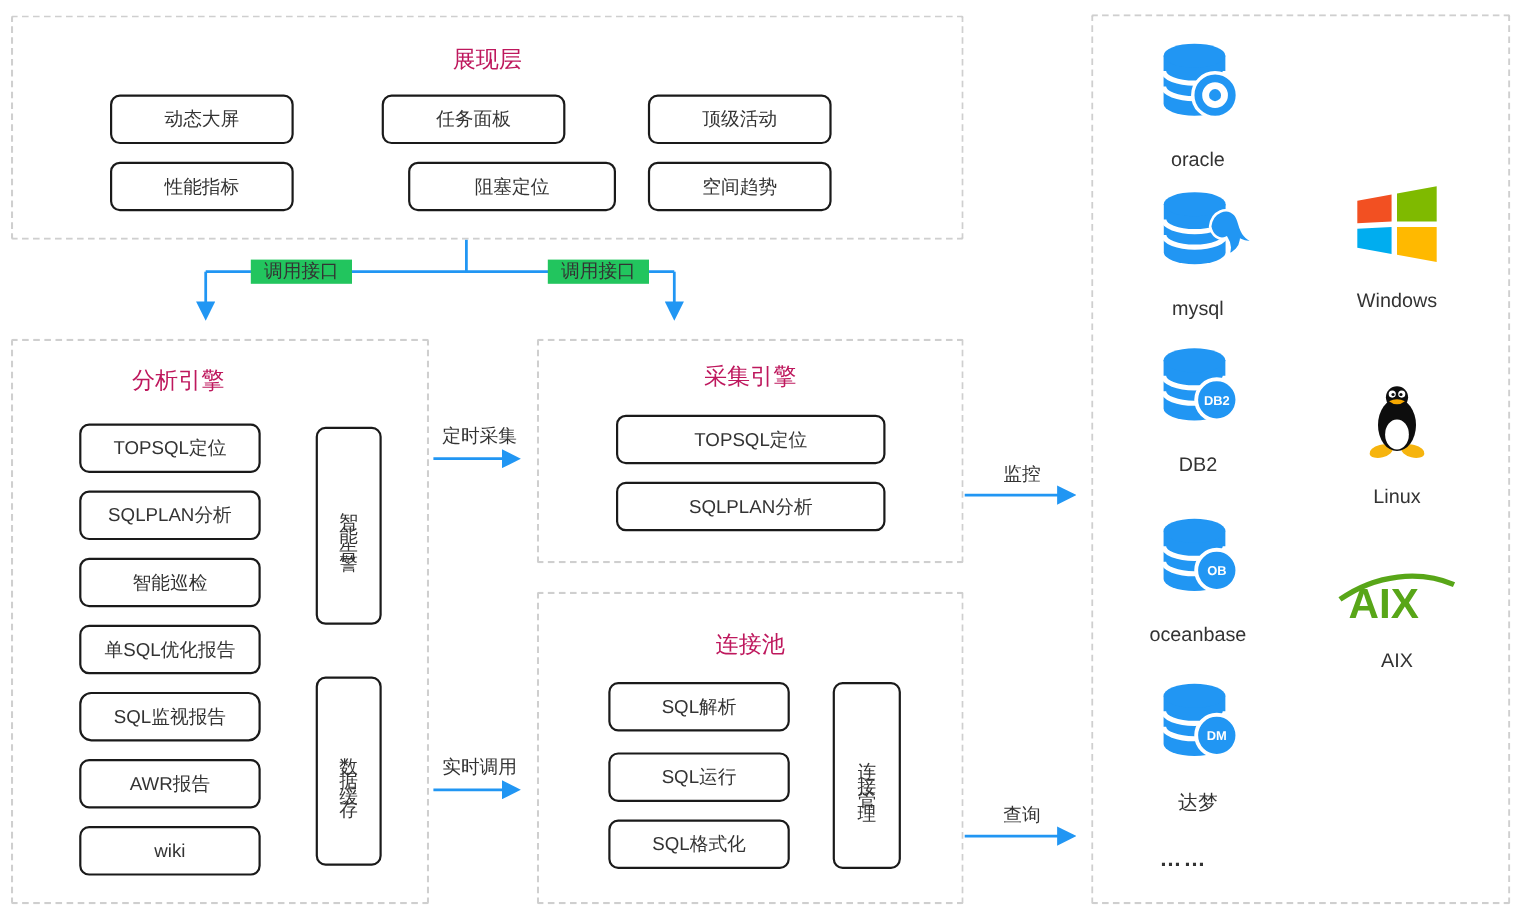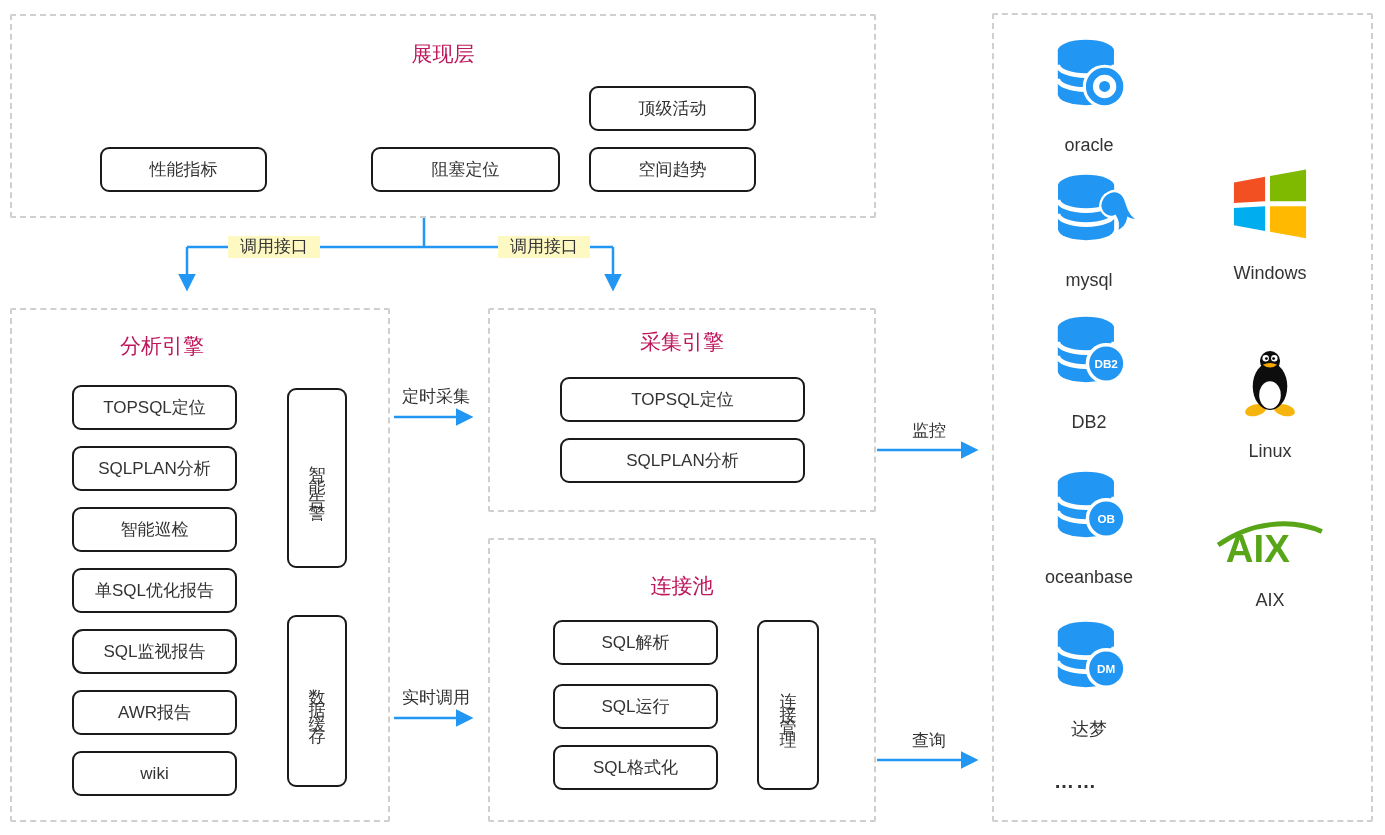--- a/index.html
+++ b/index.html
@@ -16,36 +16,38 @@
     font-size:17px;color:#333;white-space:nowrap;
   }
   .vbox{
     position:absolute;box-sizing:border-box;background:#fff;
     border:2.5px solid #1a1a1a;border-radius:9px;
     display:flex;align-items:center;justify-content:center;
     writing-mode:vertical-rl;text-orientation:upright;
     letter-spacing:13px;font-size:17px;color:#333;
   }
   .arrow-label{position:absolute;text-align:center;font-size:17px;color:#333;line-height:22px;}
-  .on-line{background:#fef9c3;padding:0 6px;}
+  .on-line{background:#22c55e;padding:0 6px;}
   #wires{position:absolute;left:0;top:0;pointer-events:none;}
   .target-item{position:absolute;width:160px;text-align:center;}
   .icon-label{margin-top:22px;font-size:18px;color:#333;}
   .db-svg{display:block;margin-left:40px;}
   .os-svg{display:block;margin:0 auto;}
   .more-dots{position:absolute;font-size:20px;font-weight:bold;color:#333;letter-spacing:2px;}
 </style>
 </head>
 <body>
 
 <div id="canvas">
 
   <div class="dashed-box" style="left:10px;top:14px;width:866px;height:204px;">
     <div class="box-title" style="top:24px;">展现层</div>
+    <div class="btn" style="left:88px;top:70px;width:167px;height:45px;">动态大屏</div>
     <div class="btn" style="left:88px;top:131px;width:167px;height:45px;">性能指标</div>
+    <div class="btn" style="left:335px;top:70px;width:167px;height:45px;">任务面板</div>
     <div class="btn" style="left:335px;top:131px;width:189px;height:45px;margin-left:24px;">阻塞定位</div>
     <div class="btn" style="left:577px;top:70px;width:167px;height:45px;">顶级活动</div>
     <div class="btn" style="left:577px;top:131px;width:167px;height:45px;">空间趋势</div>
   </div>
 
   <div class="dashed-box" style="left:10px;top:308px;width:380px;height:514px;">
     <div class="box-title" style="top:22px;width:300px;">分析引擎</div>
     <div class="btn" style="left:60px;top:75px;width:165px;height:45px;">TOPSQL定位</div>
     <div class="btn" style="left:60px;top:136px;width:165px;height:45px;">SQLPLAN分析</div>
     <div class="btn" style="left:60px;top:197px;width:165px;height:45px;">智能巡检</div>

